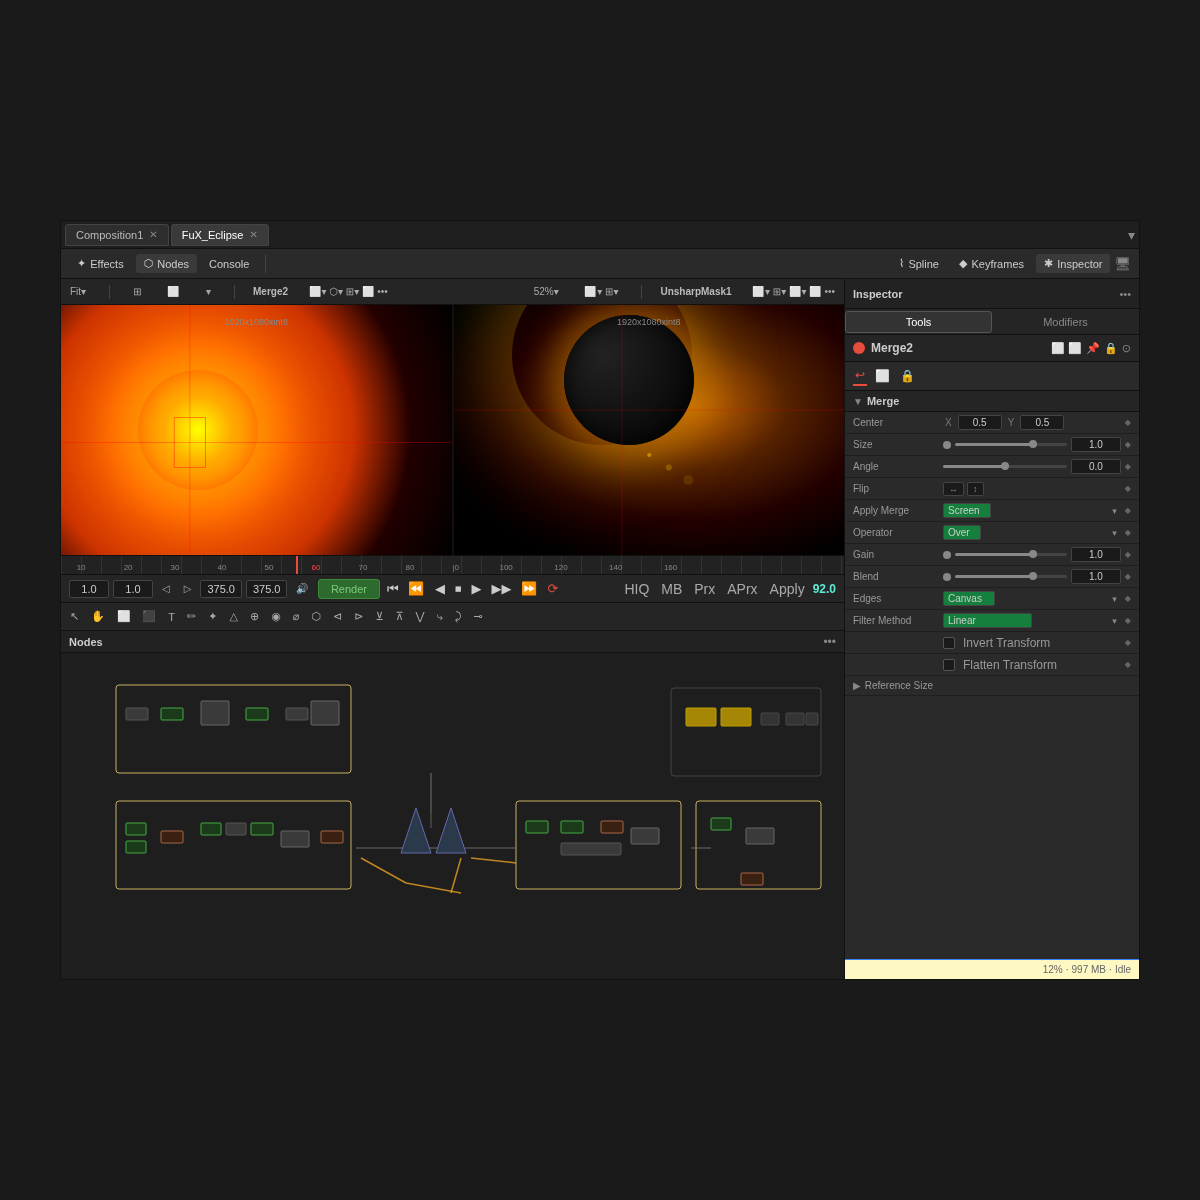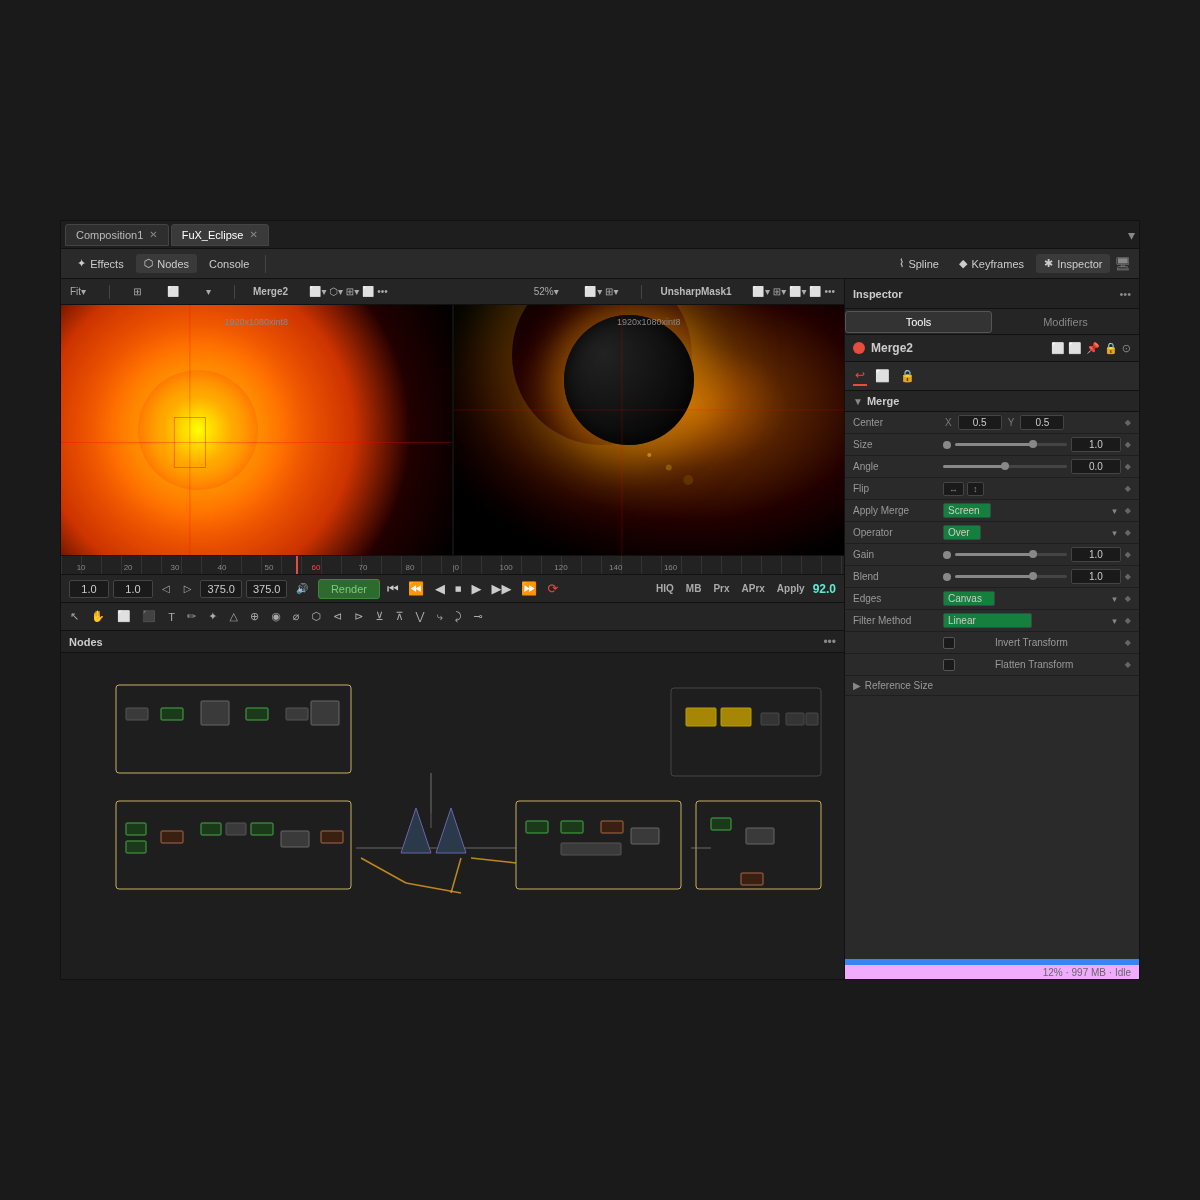--- a/index.html
+++ b/index.html
@@ -265,26 +265,25 @@
       cursor: pointer;
     }
     .quality-btns {
       margin-left: auto;
       display: flex;
       gap: 4px;
       align-items: center;
     }
     .q-btn {
       color: #aaa;
-      font-size: 10px;
+      font-size: 14px;
       padding: 1px 4px;
       background: transparent;
       border: none;
       cursor: pointer;
-      font-weight: bold;
     }
     .q-val {
       color: #5eead4;
       font-size: 12px;
       font-weight: bold;
     }
     
     .tools-bar {
       display: flex;
       background: #252525;
@@ -493,23 +492,22 @@
     .prop-checkbox {
       width: 12px;
       height: 12px;
       border: 1px solid #555;
       background: #1a1a1a;
       border-radius: 2px;
       display: inline-block;
       margin-right: 4px;
     }
     .prop-checkbox-label {
-      font-size: 10px;
+      font-size: 12px;
       color: #999;
-      margin-left: 32px;
     }
     
     .flip-btns {
       display: flex;
       gap: 3px;
     }
     .flip-btn {
       background: #1a1a1a;
       border: 1px solid #444;
       color: #888;
@@ -530,24 +528,24 @@
       align-items: center;
       padding: 4px 8px;
       border-bottom: 1px solid #1e1e1e;
     }
     .ref-arrow { color: #888; margin-right: 4px; font-size: 10px; }
     .ref-label { font-size: 10px; color: #999; }
     
     .status-bar {
       display: flex;
       align-items: center;
-      background: #f0abfc;
+      background: #fef9c3;
       height: 20px;
       padding: 0 8px;
-      border-top: 6px solid #3b82f6;
+      border-top: 1px solid #3b82f6;
       text-align: right;
     }
     .status-text {
       font-size: 10px;
       color: #666;
     }
     .status-right {
       margin-left: auto;
       font-size: 10px;
       color: #666;

